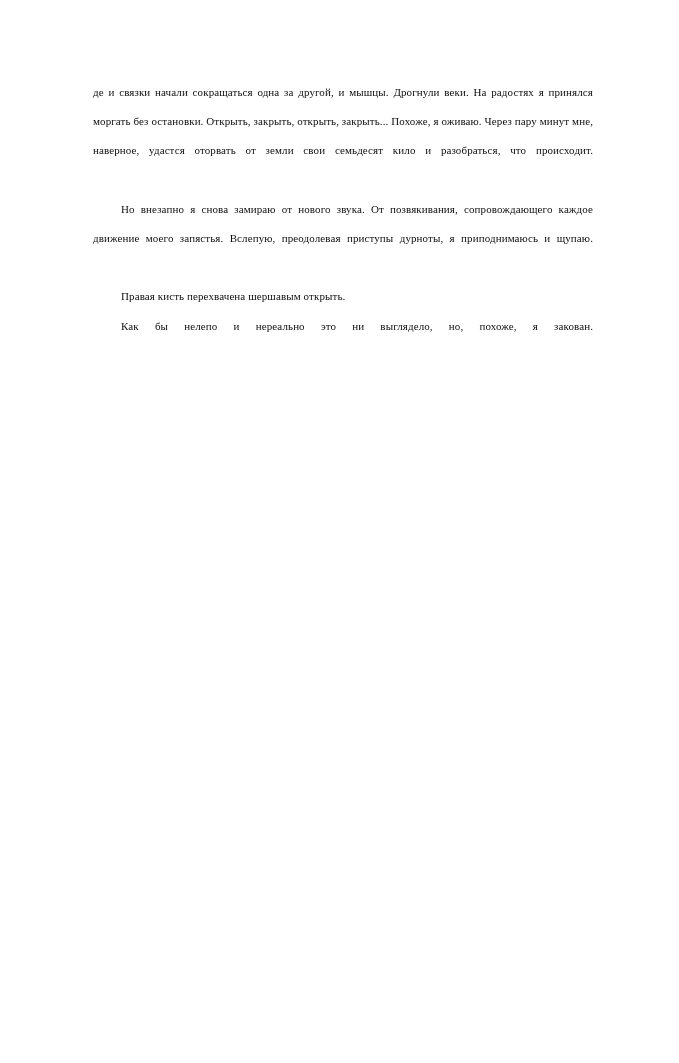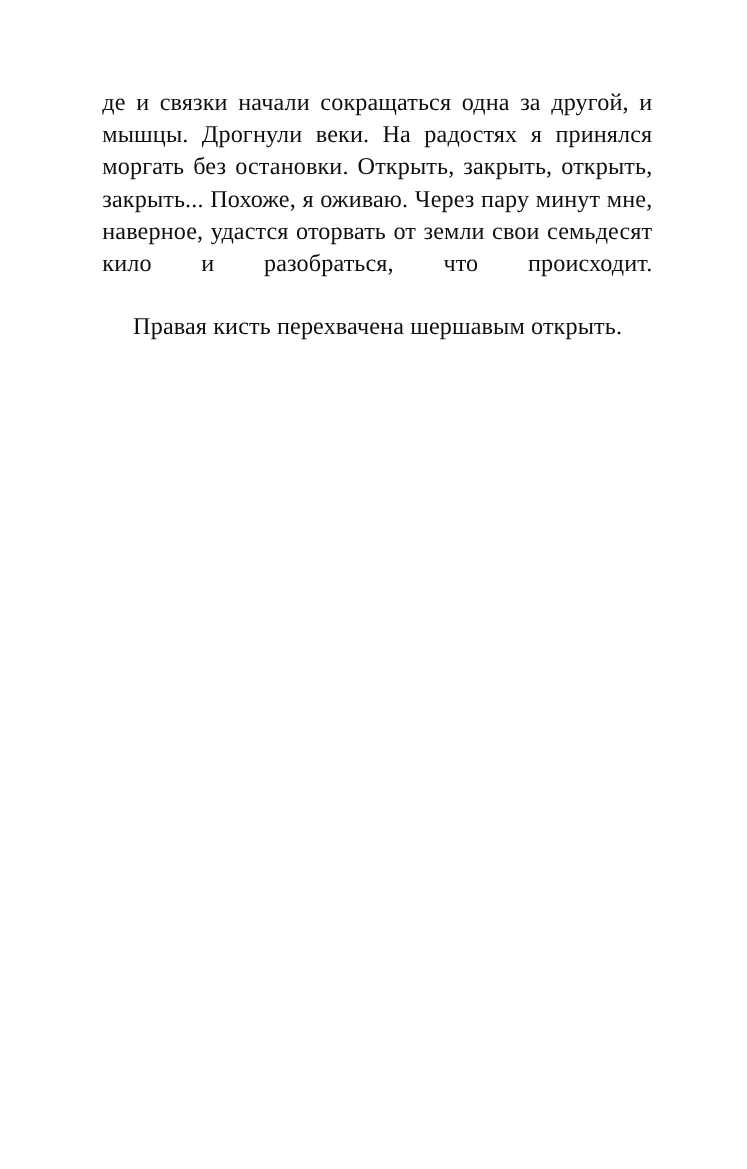--- a/index.html
+++ b/index.html
@@ -22,21 +22,21 @@
     box-sizing: border-box;
   }
   .text-column {
     position: absolute;
     left: 93px;
     top: 78px;
     width: 500px;
   }
   p.para {
     margin: 0;
-    font-size: 22px;
+    font-size: 11px;
     line-height: 29.2px;
     text-align: justify;
     text-justify: inter-word;
     hyphens: manual;
     -webkit-hyphens: manual;
     color: #0f0f10;
     letter-spacing: 0.1px;
   }
   p.para + p.para {
     margin-top: 0;
@@ -53,15 +53,17 @@
   p.no-stretch::after {
     content: none;
   }
 </style>
 </head>
 <body>
 
 <div class="page">
   <div class="text-column">
     <p class="para">де и связки начали сокращаться одна за другой, и мышцы. Дрогнули веки. На радостях я принялся моргать без остановки. Открыть, закрыть, открыть, закрыть... Похоже, я оживаю. Через пару минут мне, наверное, удастся оторвать от земли свои семьдесят кило и разобраться, что происходит.</p>
+    <p class="para indent">Но внезапно я снова замираю от нового звука. От позвякивания, сопровождающего каждое движение моего запястья. Вслепую, преодолевая приступы дурноты, я приподнимаюсь и щупаю.</p>
     <p class="para indent no-stretch">Правая кисть перехвачена шершавым открыть.</p>
+    <p class="para indent">Как бы нелепо и нереально это ни выглядело, но, похоже, я закован.</p>
   </div>
 </div>
 
 </body></html>

